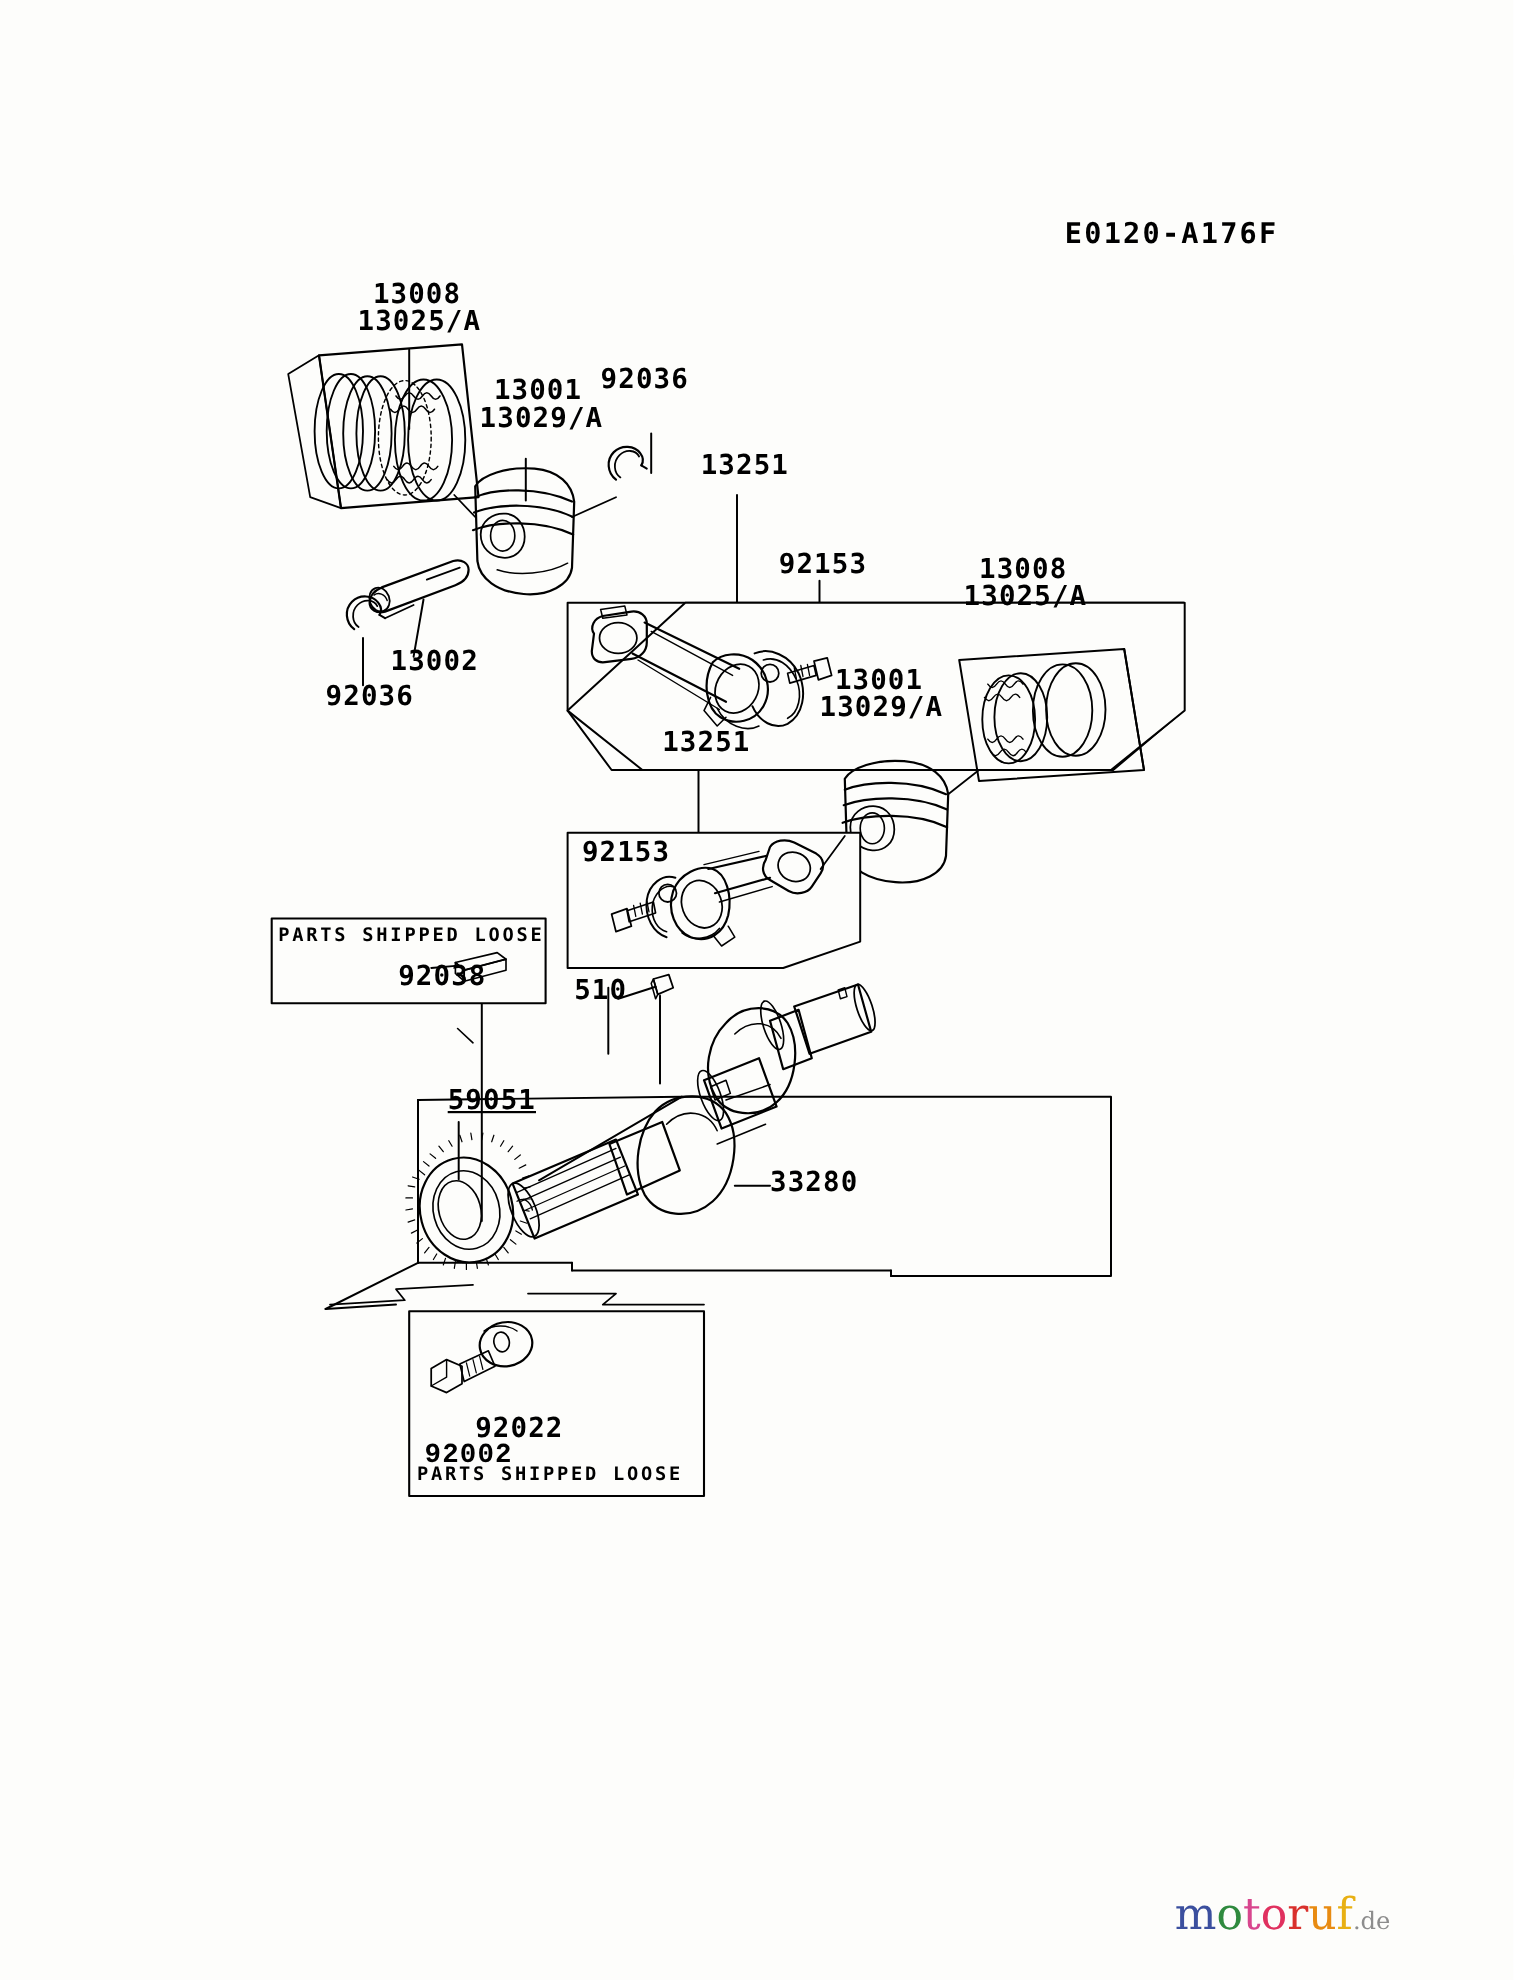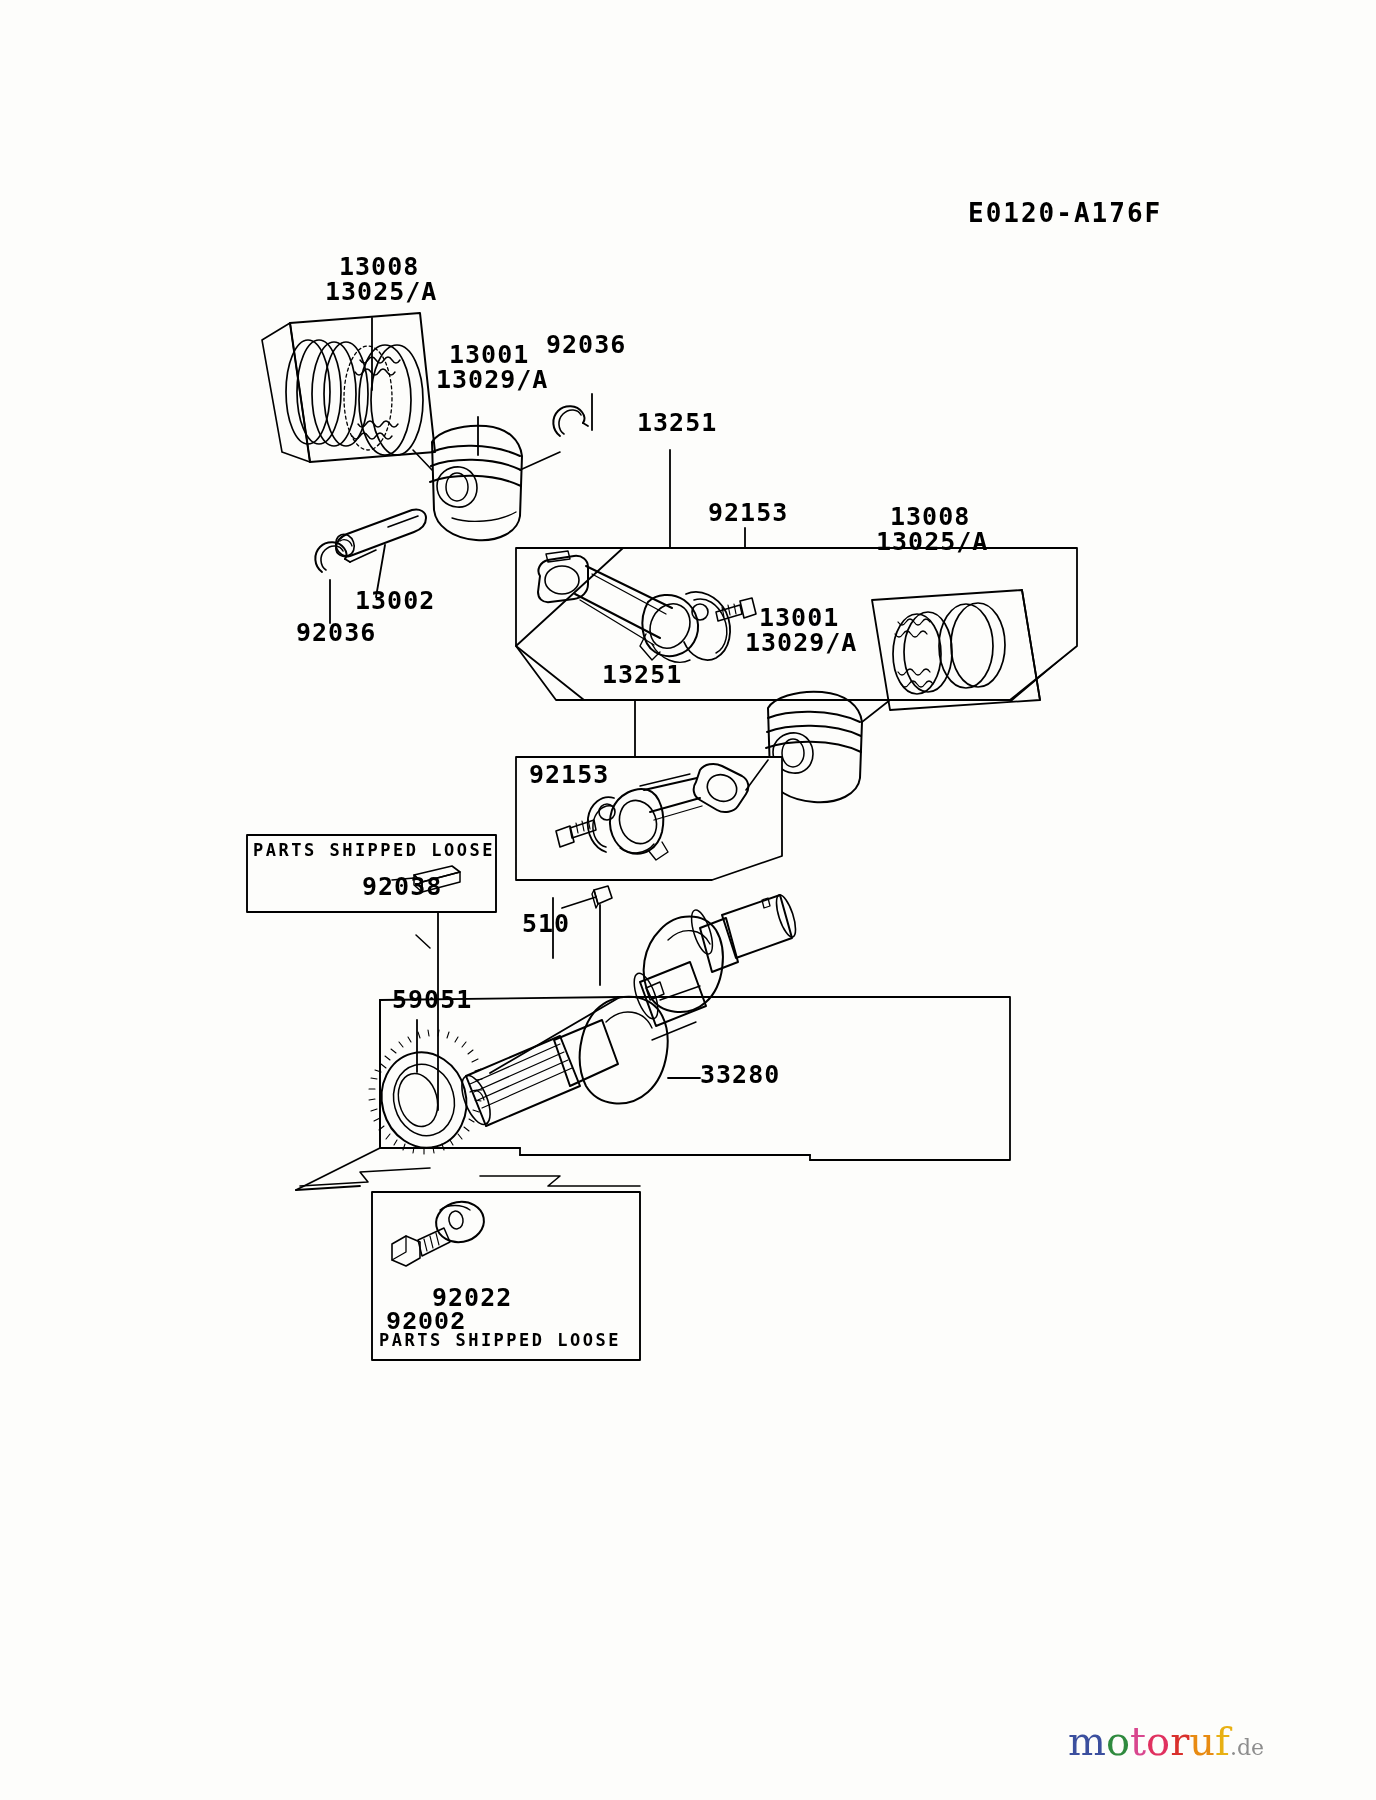--- a/index.html
+++ b/index.html
@@ -403,23 +403,23 @@
   <div class="lbl" style="left:745px; top:628px;">13029/A</div>
 
   <div class="lbl" style="left:602px; top:660px;">13251</div>
 
   <div class="lbl" style="left:529px; top:760px;">92153</div>
 
   <div class="boxlbl" style="left:253px; top:840px;">PARTS SHIPPED LOOSE</div>
 
   <div class="lbl" style="left:316px; top:872px;margin-left:46px;">92038</div>
 
-  <div class="lbl" style="left:522px; top:885px;margin-top:24px;">510</div>
-
-  <div class="lbl" style="left:392px; top:985px;">59051</div>
+  <div class="lbl" style="left:522px; top:885px;">510</div>
+
+  <div class="lbl" style="left:407px; top:985px;text-decoration:underline;">59051</div>
 
   <div class="lbl" style="left:700px; top:1060px;">33280</div>
 
   <div class="lbl" style="left:432px; top:1283px;">92022</div>
 
   <div class="lbl" style="left:386px; top:1308px;font-family:Liberation Mono, monospace;">92002</div>
 
   <div class="boxlbl" style="left:379px; top:1330px;">PARTS SHIPPED LOOSE</div>
 
   <div class="wm" id="watermark" style="left:1068px; top:1718px;"><span style="color: rgb(59, 79, 158);">m</span><span style="color: rgb(47, 138, 62);">o</span><span style="color: rgb(216, 70, 142);">t</span><span style="color: rgb(224, 49, 95);">o</span><span style="color: rgb(217, 48, 44);">r</span><span style="color: rgb(232, 139, 18);">u</span><span style="color: rgb(232, 176, 19);">f</span><span style="color: rgb(141, 141, 141); font-size: 22px;">.</span><span style="color: rgb(141, 141, 141); font-size: 22px;">d</span><span style="color: rgb(141, 141, 141); font-size: 22px;">e</span></div>

